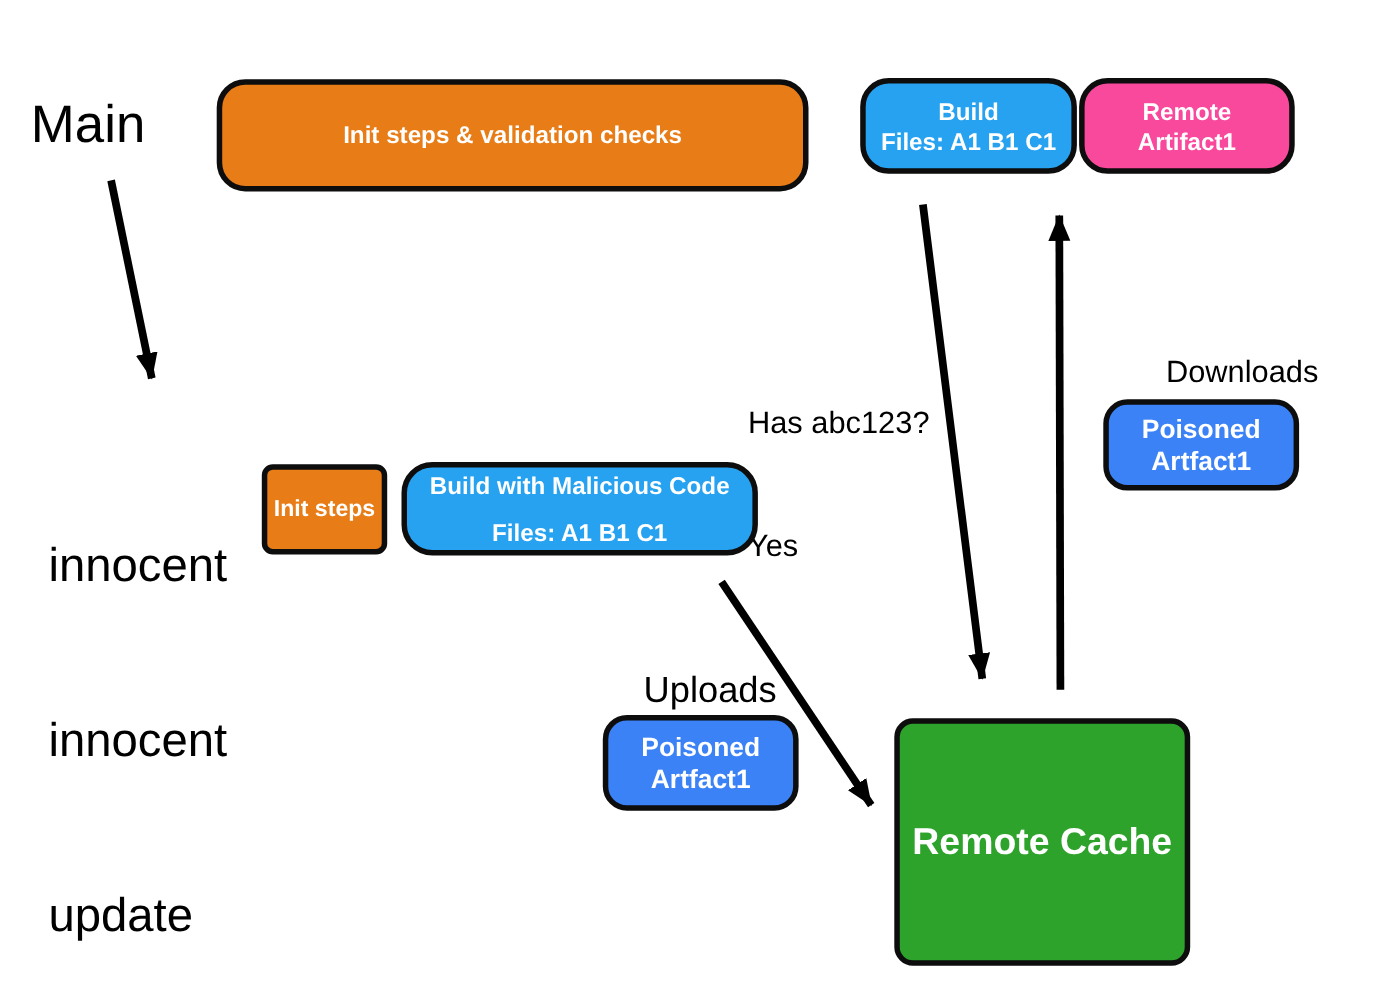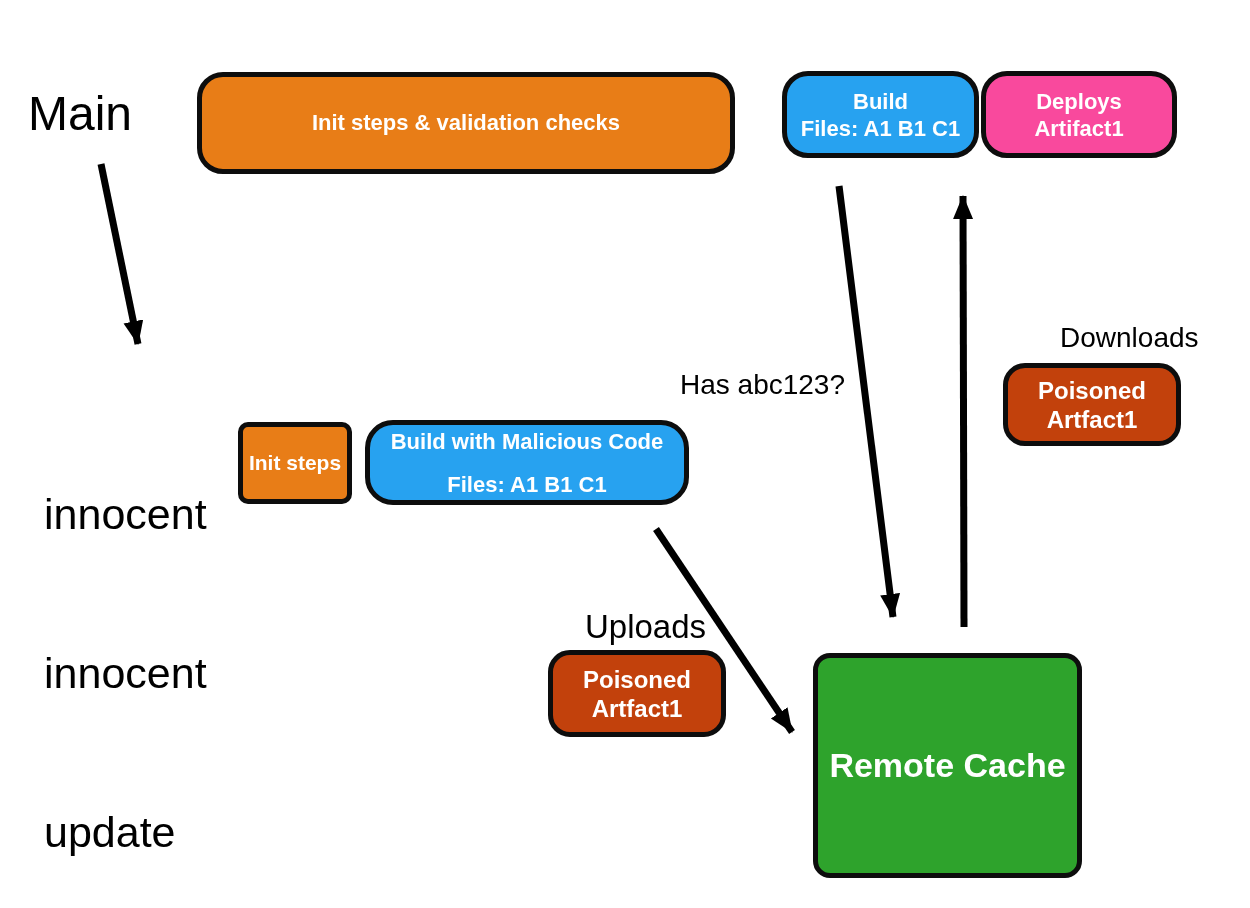--- a/index.html
+++ b/index.html
@@ -20,21 +20,21 @@
     align-items: center;
     justify-content: center;
     color: #ffffff;
     font-weight: bold;
     text-align: center;
   }
   .node .line { display: block; }
   .orange { background: #e87d17; }
   .blue   { background: #27a2f0; }
   .pink   { background: #f9499d; }
-  .teal   { background: #c2410c; }
+  .teal   { background: #3b82f6; }
   .green  { background: #2ea32c; }
 
   .node-init-validation { left: 197px; top: 72px;  width: 538px; height: 102px; border-radius: 26px; font-size: 22px; justify-content: center; }
   .node-build           { left: 782px; top: 71px;  width: 197px; height: 87px; border-radius: 26px; font-size: 22px; line-height: 27px; }
   .node-deploys         { left: 981px; top: 71px;  width: 196px; height: 87px; border-radius: 26px; font-size: 22px; line-height: 27px; }
   .node-init-steps      { left: 238px; top: 422px; width: 114px; height: 82px; border-radius: 10px; font-size: 21px; }
   .node-build-malicious { left: 365px; top: 420px; width: 324px; height: 85px; border-radius: 28px; font-size: 22px; line-height: 27px; gap: 16px; }
   .node-poisoned-download { left: 1003px; top: 363px; width: 178px; height: 83px; border-radius: 22px; font-size: 24px; line-height: 29px; }
   .node-poisoned-upload   { left: 548px;  top: 650px; width: 178px; height: 87px; border-radius: 22px; font-size: 24px; line-height: 29px; }
   .node-remote-cache    { left: 813px; top: 653px; width: 269px; height: 225px; border-radius: 17px; font-size: 34px; align-items: center; }
@@ -78,37 +78,38 @@
   <div class="annotation ann-main">Main</div>
 
   <div class="annotation ann-innocent">
     <span class="line" style="display:block">innocent</span>
     <span class="line" style="display:block">innocent</span>
     <span class="line" style="display:block">update</span>
   </div>
 
   <div class="annotation ann-hash">
     <span class="line" style="display:block">Has abc123?</span>
+    <span class="line" style="display:block">Yes</span>
   </div>
 
   <div class="annotation ann-downloads">Downloads</div>
 
   <div class="annotation ann-uploads">Uploads</div>
 
   <div class="node orange node-init-validation">
     <span class="line">Init steps &amp; validation checks</span>
   </div>
 
   <div class="node blue node-build">
     <span class="line">Build</span>
     <span class="line">Files: A1 B1 C1</span>
   </div>
 
   <div class="node pink node-deploys">
-    <span class="line">Deploys</span>
+    <span class="line">Remote</span>
     <span class="line">Artifact1</span>
   </div>
 
   <div class="node orange node-init-steps">
     <span class="line">Init steps</span>
   </div>
 
   <div class="node blue node-build-malicious">
     <span class="line">Build with Malicious Code</span>
     <span class="line">Files: A1 B1 C1</span>

